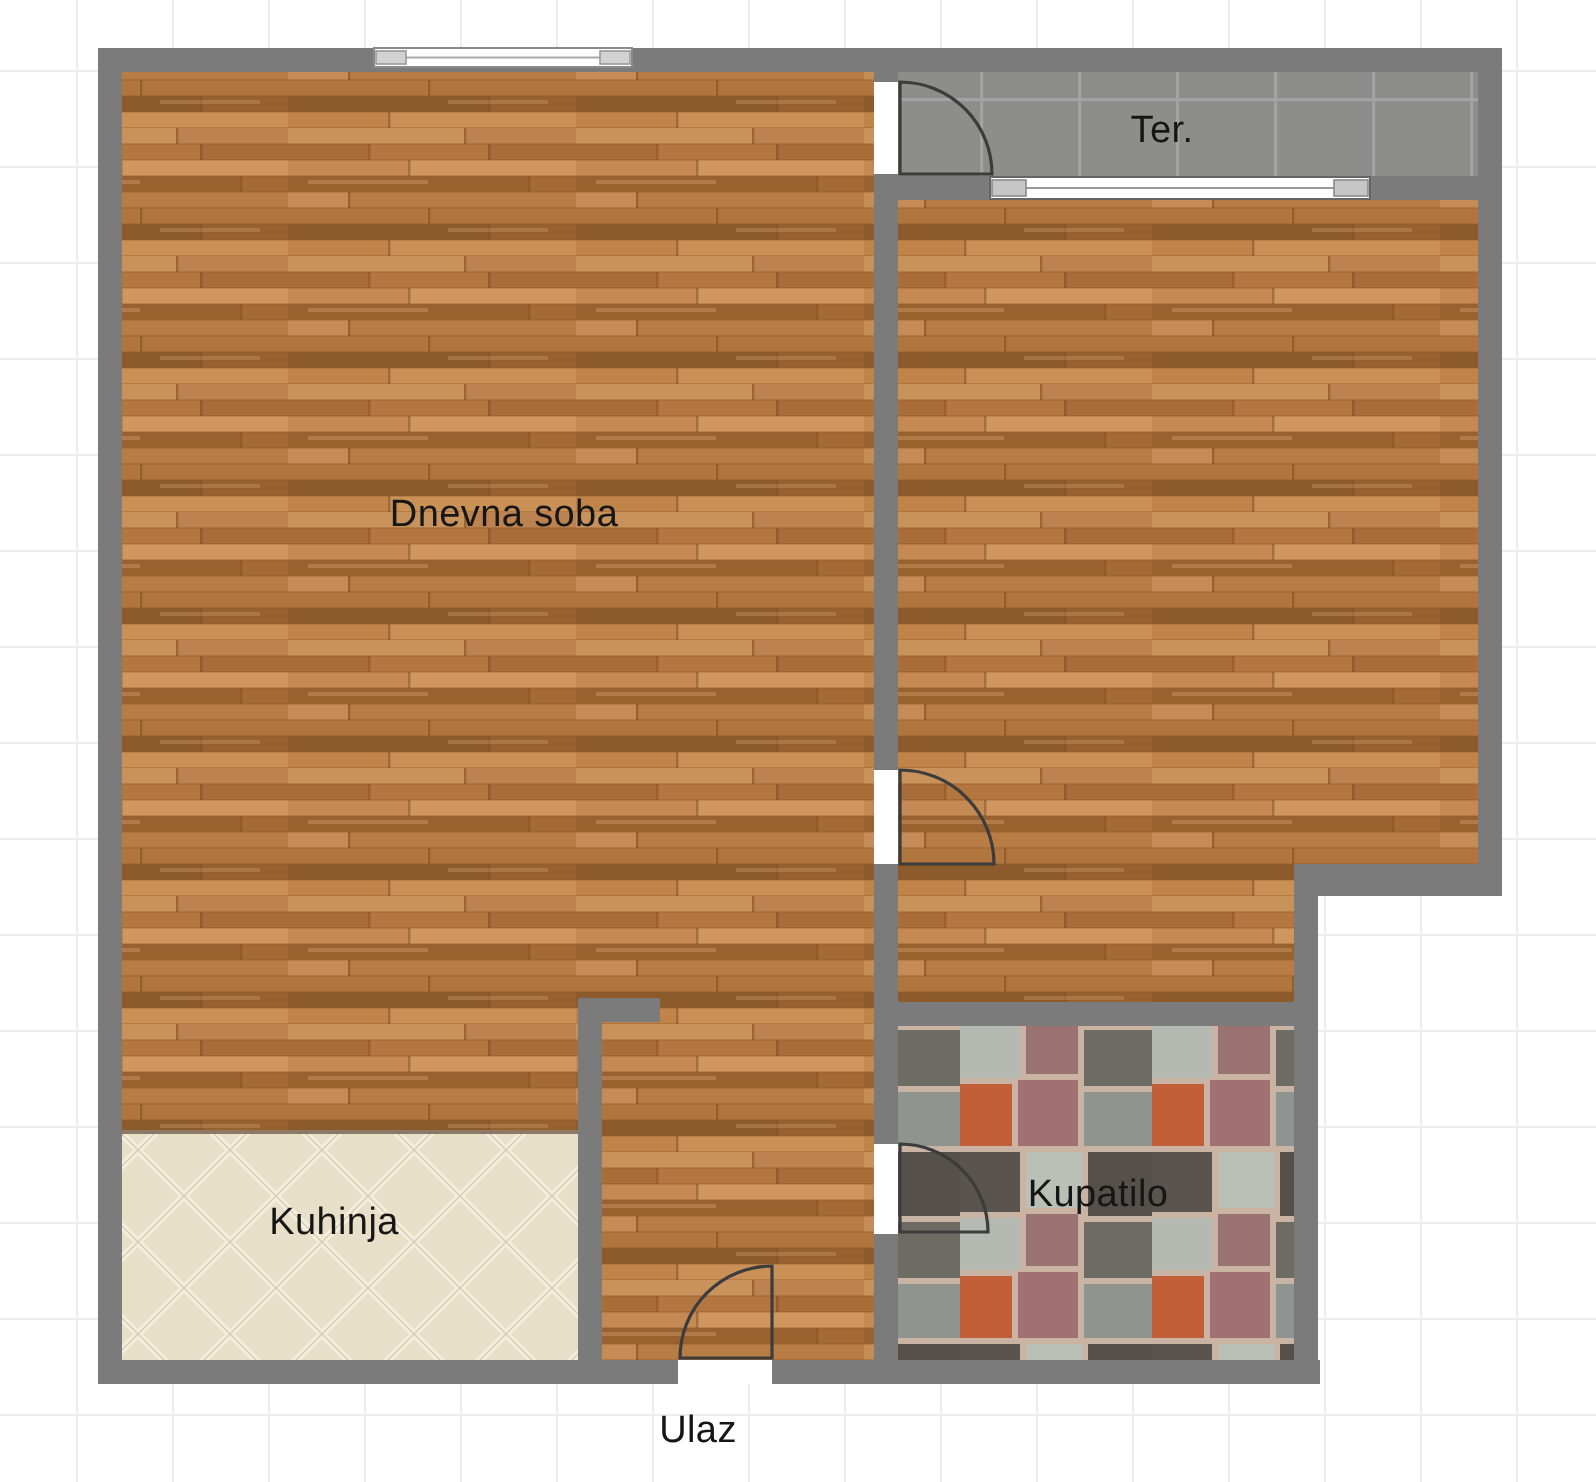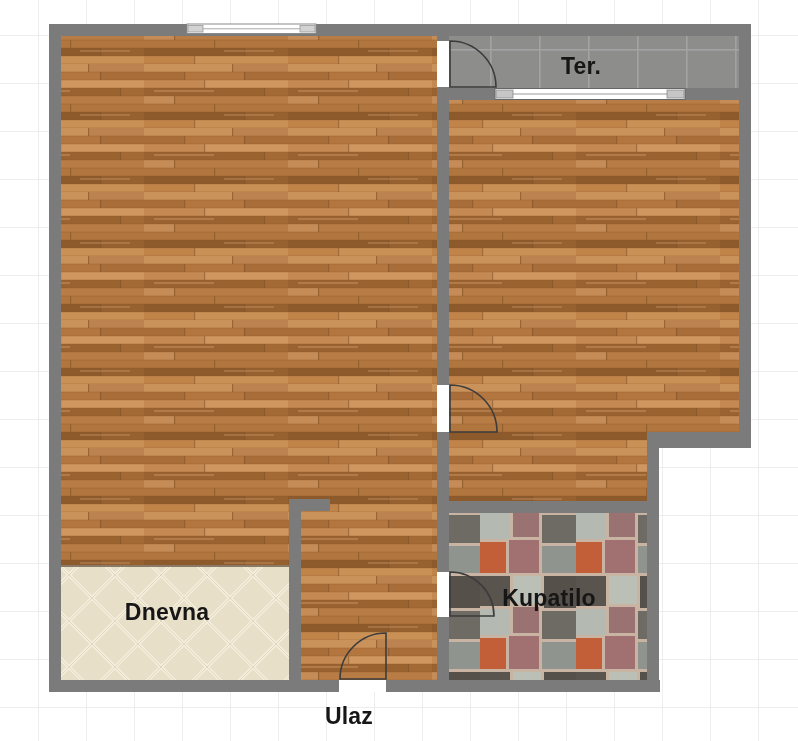--- a/index.html
+++ b/index.html
@@ -16,22 +16,22 @@
     background-image:
       linear-gradient(#ededed 1px, transparent 1px),
       linear-gradient(90deg,#ededed 1px, transparent 1px);
     background-size:48px 48px,48px 48px;
     background-position:0 35px,38px 0;
   }
   .plan-svg{position:absolute;left:0;top:0;}
   .room-label{
     position:absolute;
     transform:translate(-50%,-50%);
-    font-weight:bold;
-    font-size:23px;
+    font-weight:normal;
+    font-size:19px;
     color:#161616;
     white-space:nowrap;
     letter-spacing:0.2px;
   }
 </style>
 </head>
 <body>
 
 <div class="canvas">
 
@@ -165,17 +165,18 @@
         <rect x="437" y="572" width="12" height="45" fill="#ffffff" stroke="none"></rect>
         <path d="M 450 572 A 44 44 0 0 1 494 616 L 450 616 Z"></path>
       </g>
       <g>
         <rect x="339" y="680" width="47" height="12" fill="#ffffff" stroke="none"></rect>
         <path d="M 386 633 A 46 46 0 0 0 340 679 L 386 679 Z"></path>
       </g>
     </g>
   </svg>
 
+  <div class="room-label" style="left:252px;top:258px;">Dnevna soba</div>
   <div class="room-label" style="left:581px;top:66px;">Ter.</div>
-  <div class="room-label" style="left:167px;top:612px;">Dnevna</div>
+  <div class="room-label" style="left:167px;top:612px;">Kuhinja</div>
   <div class="room-label" style="left:549px;top:598px;">Kupatilo</div>
   <div class="room-label" style="left:349px;top:716px;">Ulaz</div>
 </div>
 
 </body></html>

